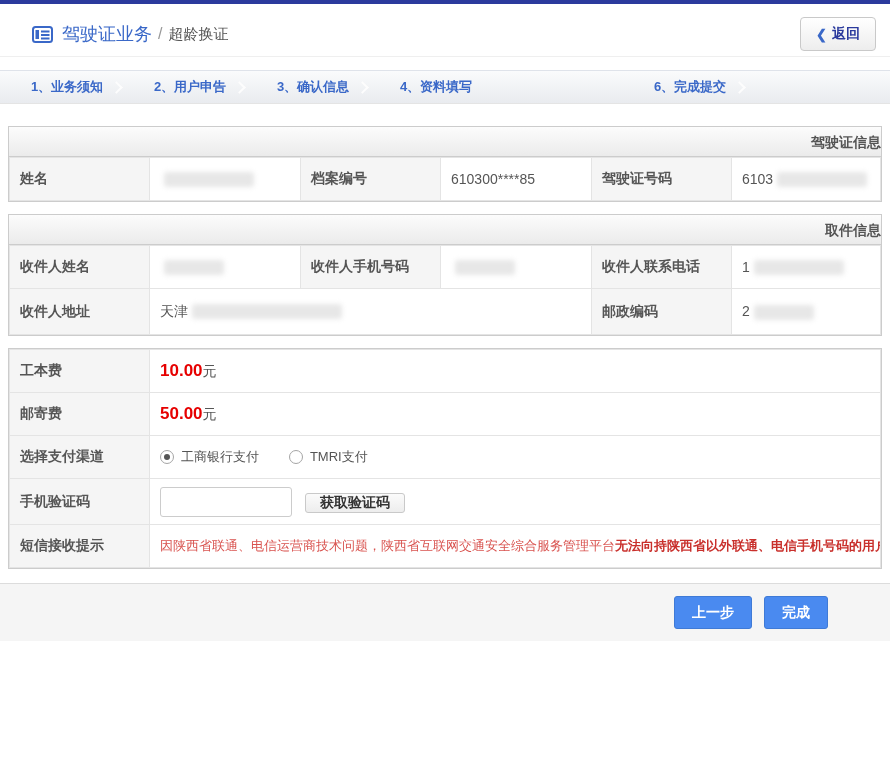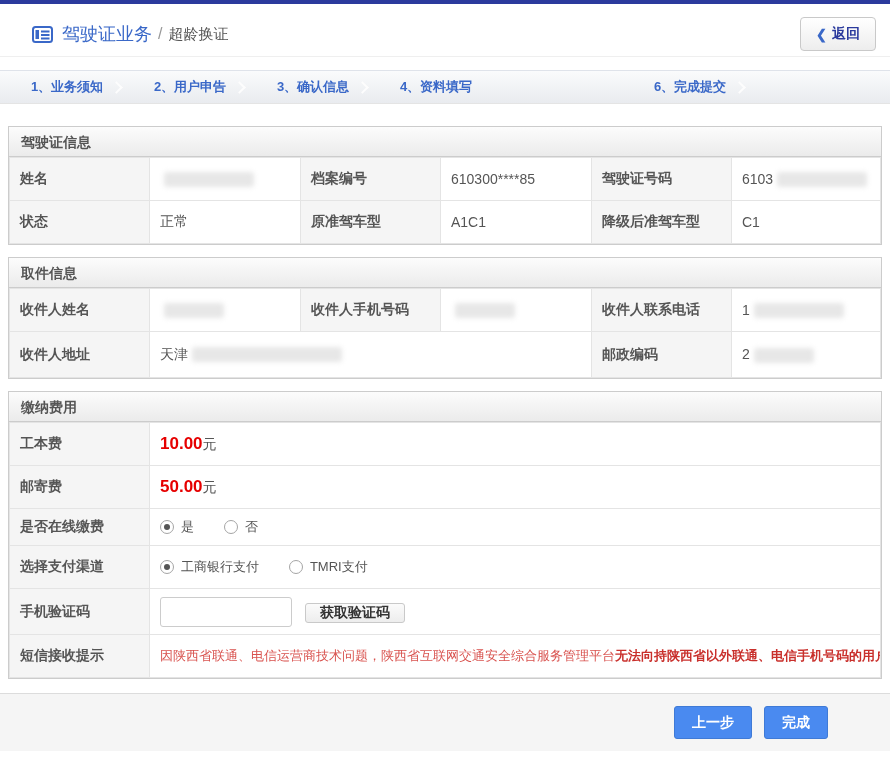--- a/index.html
+++ b/index.html
@@ -25,21 +25,21 @@
   .steps { margin-top: 13px; height: 34px; display: flex; align-items: stretch; background: linear-gradient(#fafbfc, #e9ebef); border-top: 1px solid #dfe3ea; border-bottom: 1px solid #e4e4e4; overflow: hidden; }
   .step { width: 118px; display: flex; align-items: center; justify-content: center; color: #3a68c8; font-weight: bold; font-size: 13px; padding-left: 16px; }
   .chev { width: 9px; height: 9px; border-top: 2px solid #fdfdfd; border-right: 2px solid #fdfdfd; transform: rotate(45deg); align-self: center; margin: 0 2px 0 -6px; }
   .step.active { width: 152px; margin: 16px -8px; background: #3f7ad6; color: #fff; z-index: 2;
     clip-path: polygon(17px 50%, 0 0, calc(100% - 17px) 0, 100% 50%, calc(100% - 17px) 100%, 0 100%); }
   .steps .tail { flex: 1; }
 
   
   .section { margin: 12px 8px 0; border: 1px solid #ccc; background: #fff; }
   .section.first { margin-top: 22px; }
-  .section-header { height: 30px; line-height: 30px; padding-left: 12px; background: linear-gradient(#fcfcfc, #ebebeb); border-bottom: 1px solid #ccc; color: #555; font-weight: bold; font-size: 14px; }
+  .section-header { height: 30px; line-height: 30px; padding-left: 12px; background: linear-gradient(#fcfcfc, #ebebeb); border-bottom: 1px solid #ccc; color: #555; font-weight: bold; font-size: 14px; text-align: right; }
   table.grid { width: 100%; border-collapse: collapse; table-layout: fixed; font-size: 14px; color: #555; }
   table.grid td { border: 1px solid #e4e4e4; height: 43px; padding: 0 10px; overflow: hidden; white-space: nowrap; }
   td.lbl { background: #f5f5f5; font-weight: bold; }
   td.val { background: #fff; text-align: left; }
   .redact { display: inline-block; height: 15px; border-radius: 3px; background: #e7e7e7; filter: blur(2.5px); vertical-align: middle; margin-left: 4px; }
   .w60 { width: 60px; } .w90 { width: 90px; } .w150 { width: 150px; }
 
   
   td.wide { text-align: left; }
   .amount { color: #e60000; font-weight: bold; font-size: 17px; }
@@ -110,28 +110,20 @@
       </colgroup>
     <tbody>
         <tr>
       <td class="lbl">姓名</td>
       <td class="val"><span></span><span class="redact w90"></span></td>
       <td class="lbl">档案编号</td>
       <td class="val">610300****85</td>
       <td class="lbl">驾驶证号码</td>
       <td class="val"><span>6103</span><span class="redact w90"></span></td>
     </tr>
-    <tr>
-      <td class="lbl">状态</td>
-      <td class="val">正常</td>
-      <td class="lbl">原准驾车型</td>
-      <td class="val">A1C1</td>
-      <td class="lbl">降级后准驾车型</td>
-      <td class="val">C1</td>
-    </tr>
   </tbody>
     </table>
 </div>
 
 <div class="section">
   <div class="section-header">取件信息</div>
   <table class="grid">
     <colgroup>
         <col style="width:140px">
         <col style="width:151px">
@@ -153,50 +145,36 @@
       <td class="lbl">收件人地址</td>
       <td class="val" colspan="3"><span>天津</span><span class="redact w150"></span></td>
       <td class="lbl">邮政编码</td>
       <td class="val"><span>2</span><span class="redact w60"></span></td>
     </tr>
   </tbody>
     </table>
 </div>
 
 <div class="section">
-  <div class="section-header">缴纳费用</div>
   <table class="grid">
     <colgroup>
         <col style="width:140px">
         <col>
       </colgroup>
     <tbody>
         <tr>
       <td class="lbl">工本费</td>
       <td class="val wide">
         <span class="amount">10.00</span><span class="unit">元</span>
       </td>
     </tr>
     <tr>
       <td class="lbl">邮寄费</td>
       <td class="val wide">
         <span class="amount">50.00</span><span class="unit">元</span>
-      </td>
-    </tr>
-    <tr class="short">
-      <td class="lbl">是否在线缴费</td>
-      <td class="val wide">
-        <span class="radio-opt">
-              <span class="rb checked"></span>
-              <span>是</span>
-            </span>
-        <span class="radio-opt">
-              <span class="rb"></span>
-              <span>否</span>
-            </span>
       </td>
     </tr>
     <tr>
       <td class="lbl">选择支付渠道</td>
       <td class="val wide">
         <span class="radio-opt">
               <span class="rb checked"></span>
               <span>工商银行支付</span>
             </span>
         <span class="radio-opt">

